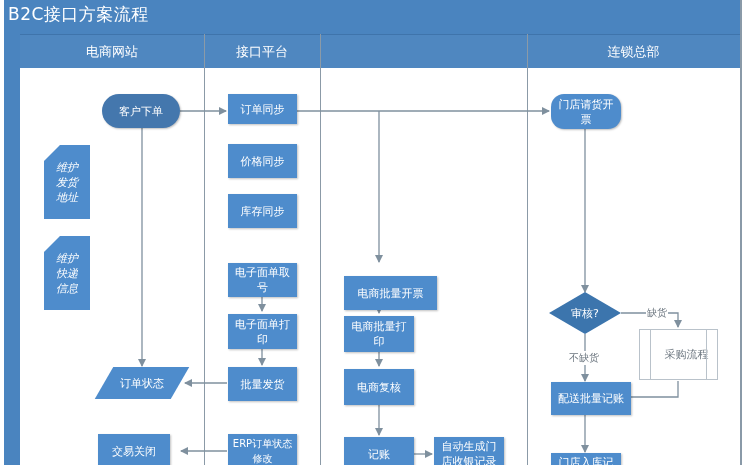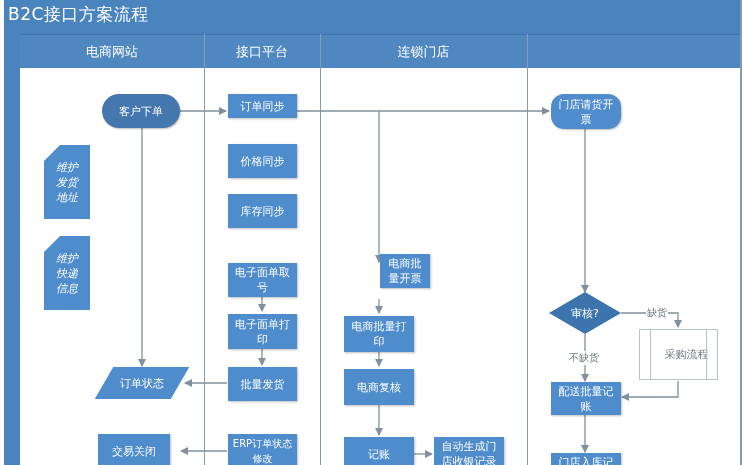--- a/index.html
+++ b/index.html
@@ -72,21 +72,21 @@
 </style>
 </head>
 <body>
 
 <div class="frame"></div>
 <div class="title">B2C接口方案流程</div>
 
 <div class="header-row">
   <div class="lane-head" style="left:0;width:184px;">电商网站</div>
   <div class="lane-head" style="left:184px;width:116px;">接口平台</div>
-  <div class="lane-head" style="left:300px;width:207px;">连锁门店</div>
+  <div class="lane-head" style="left:507px;width:213px;border-right:none;">连锁总部</div>
 </div>
 
 <div class="body-area"></div>
 
 <div class="divider" style="left:204px;"></div>
 <div class="divider" style="left:320px;"></div>
 <div class="divider" style="left:527px;"></div>
 
 <svg class="connectors" width="745" height="465">
   <defs>
@@ -131,38 +131,38 @@
 <div class="node pill" style="left:102px;top:94px;width:78px;height:34px;">客户下单</div>
 <div class="node note" style="left:44px;top:145px;width:46px;height:74px;white-space:pre-line;">维护
 发货
 地址</div>
 <div class="node note" style="left:44px;top:236px;width:46px;height:74px;white-space:pre-line;">维护
 快递
 信息</div>
 <div class="node parallelogram" style="left:104px;top:367px;width:76px;height:32px;">订单状态</div>
 <div class="node" style="left:98px;top:434px;width:72px;height:34px;">交易关闭</div>
 
-<div class="node" style="left:228px;top:94px;width:69px;height:24px;">订单同步</div>
+<div class="node" style="left:228px;top:94px;width:69px;height:30px;">订单同步</div>
 <div class="node" style="left:228px;top:144px;width:69px;height:34px;">价格同步</div>
 <div class="node" style="left:228px;top:194px;width:69px;height:34px;">库存同步</div>
 <div class="node" style="left:228px;top:263px;width:69px;height:34px;">电子面单取号</div>
 <div class="node" style="left:228px;top:314px;width:69px;height:35px;">电子面单打印</div>
 <div class="node" style="left:228px;top:367px;width:69px;height:34px;">批量发货</div>
 <div class="node" style="left:228px;top:434px;width:69px;height:34px;font-size:10px;">ERP订单状态修改</div>
 
-<div class="node" style="left:344px;top:254px;width:50px;height:34px;margin-left:36px;">电商批量开票</div>
+<div class="node" style="left:344px;top:276px;width:93px;height:34px;">电商批量开票</div>
 <div class="node" style="left:344px;top:316px;width:70px;height:36px;">电商批量打印</div>
 <div class="node" style="left:344px;top:369px;width:70px;height:36px;">电商复核</div>
 <div class="node" style="left:344px;top:437px;width:70px;height:34px;">记账</div>
 <div class="node" style="left:434px;top:437px;width:70px;height:34px;">自动生成门店收银记录</div>
 
 <div class="node" style="left:551px;top:94px;width:70px;height:35px;border-radius:13px;">门店请货开票</div>
 <div class="diamond-wrap" style="left:549px;top:292px;width:72px;height:42px;">
   <svg width="72" height="42">
     <polygon points="36,0 72,21 36,42 0,21" fill="#3c75ad"></polygon>
   </svg>
   <div class="diamond-label">审核?</div>
 </div>
 <span class="edge-label" style="left:646px;top:306px;">缺货</span>
 <span class="edge-label" style="left:568px;top:351px;">不缺货</span>
 <div class="subprocess" style="left:639px;top:329px;width:79px;height:51px;">采购流程</div>
-<div class="node" style="left:551px;top:382px;width:70px;height:33px;">配送批量记账</div>
+<div class="node" style="left:551px;top:382px;width:80px;height:33px;">配送批量记账</div>
 <div class="node" style="left:551px;top:453px;width:70px;height:30px;align-items:flex-start;padding-top:2px;">门店入库记</div>
 
 </body></html>

